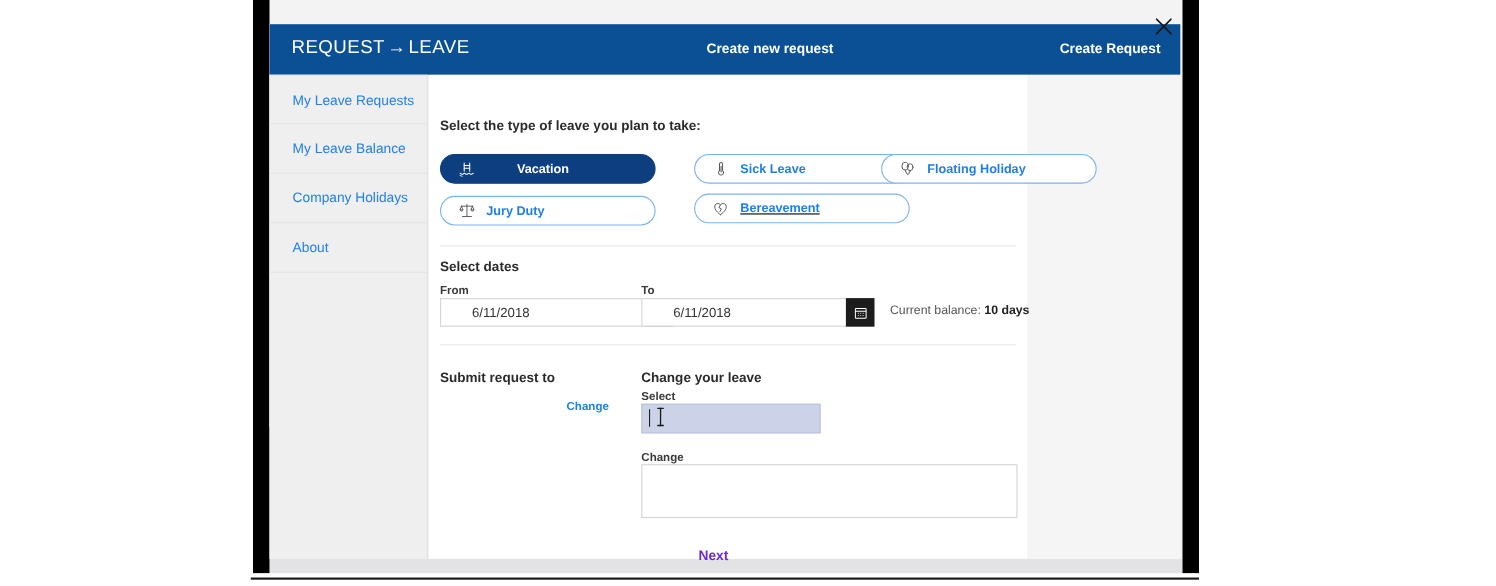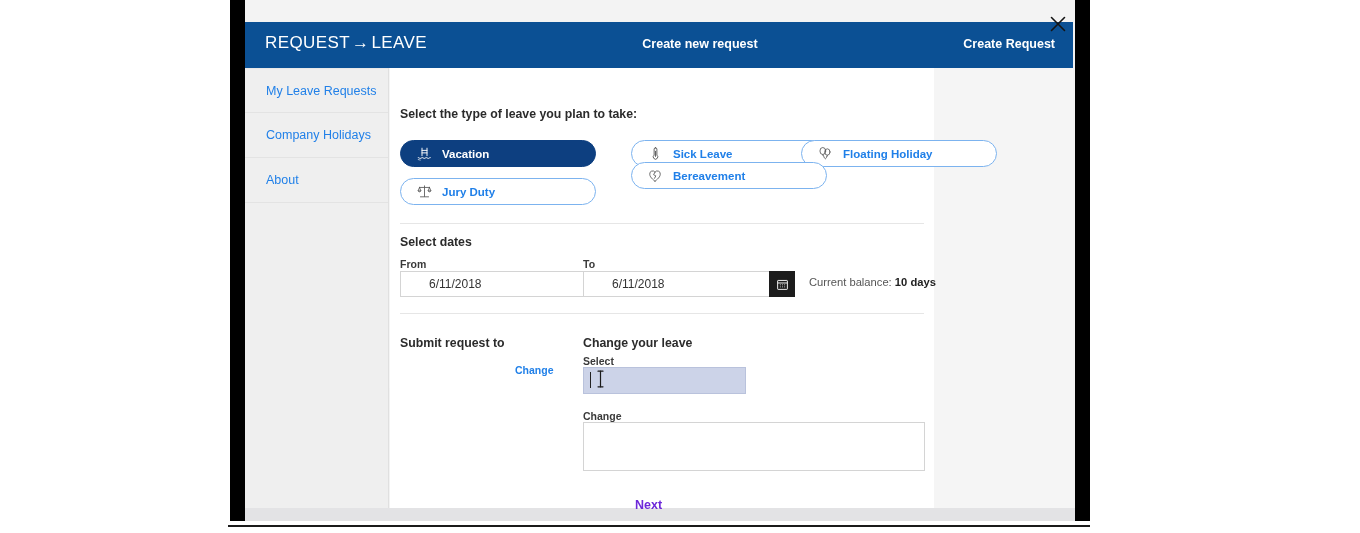--- a/index.html
+++ b/index.html
@@ -223,25 +223,25 @@
   }
   .pill .pill-label {
     font-size: 11.5px;
     font-weight: bold;
     color: #1f7fe8;
     margin-left: 7px;
     white-space: nowrap;
   }
   .pill.selected .pill-label { color: #ffffff; }
 
-  #pill-vacation        { left: 10px;  top: 72px;  width: 196px; }
+  #pill-vacation        { left: 10px;  top: 72px;  width: 196px; gap: 28px; }
   #pill-sick            { left: 241px; top: 72px;  width: 196px; }
   #pill-floating        { left: 411px; top: 72px;  width: 196px; }
   #pill-jury            { left: 10px;  top: 110px; width: 196px; }
-  #pill-bereavement     { left: 241px; top: 94px; width: 196px; }
+  #pill-bereavement     { left: 241px; top: 108px; width: 196px; text-decoration: underline; }
 
   
 
   
   .divider {
     position: absolute;
     left: 10px;
     width: 524px;
     height: 1px;
     background: #e6e6e6;
@@ -420,20 +420,23 @@
       </div>
       <div id="header-title">Create new request</div>
       <div id="create-request-btn">Create Request</div>
     </div>
 
     <div id="sidebar">
       <div class="sidebar-item">
         <span>My Leave Requests</span>
       </div>
       <div class="sidebar-item">
+        <span>My Leave Balance</span>
+      </div>
+      <div class="sidebar-item">
         <span>Company Holidays</span>
       </div>
       <div class="sidebar-item">
         <span>About</span>
       </div>
     </div>
 
     <div id="content-right-filler"></div>
 
     <div id="content">

